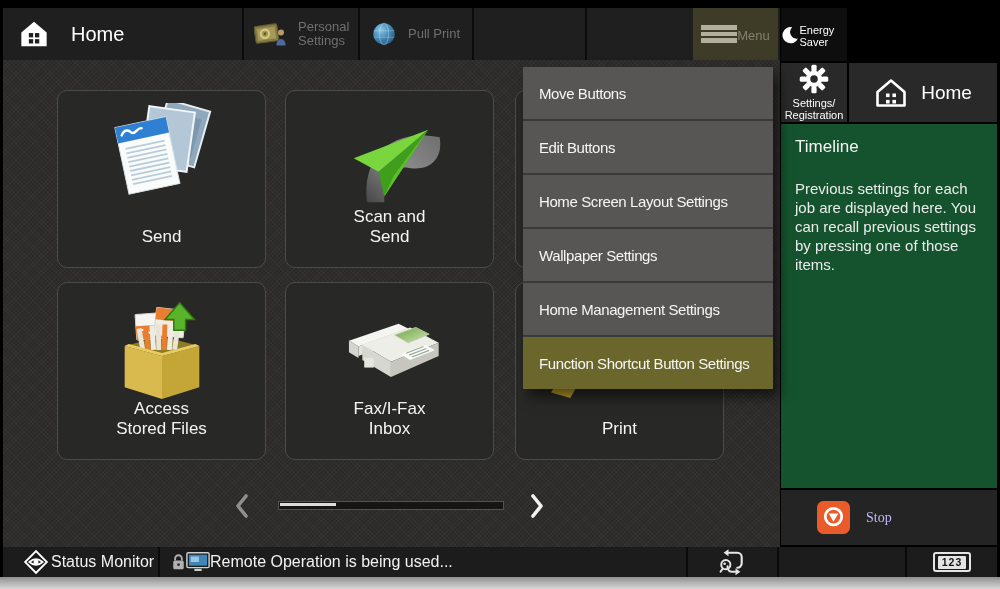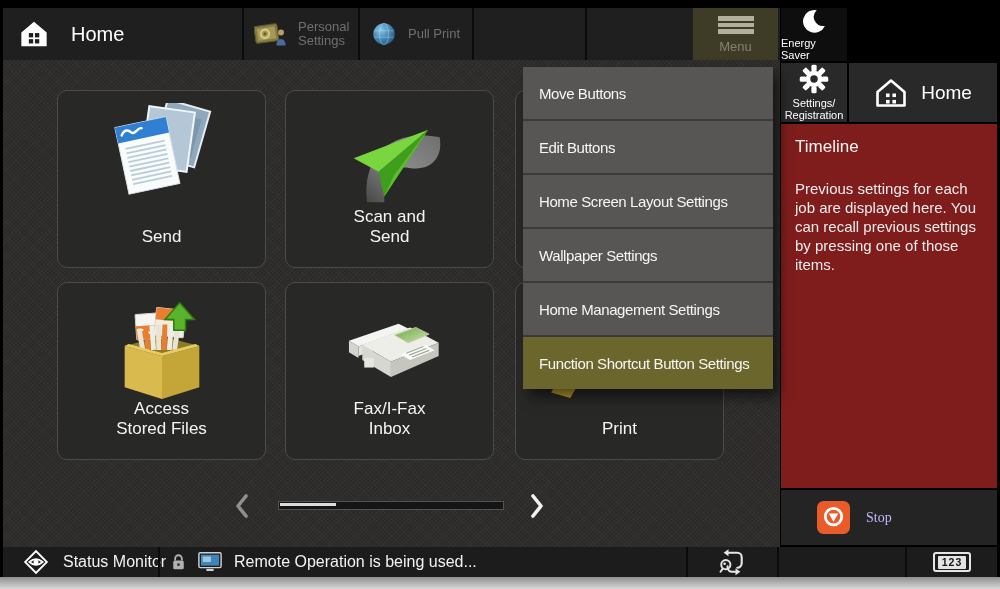--- a/index.html
+++ b/index.html
@@ -8,35 +8,35 @@
   .pre{white-space:pre-line;}
 
   
   .topbar{position:absolute;left:3px;top:8px;width:777px;height:52px;background:#1f1f1f;}
   .home-tab{position:absolute;left:0;top:0;width:239px;height:52px;display:flex;align-items:center;}
   .home-tab .hicon{margin-left:16px;}
   .home-tab .hlabel{margin-left:22px;font-size:20px;color:#fff;}
   .tb-div{position:absolute;top:0;width:2px;height:52px;background:#0b0b0b;}
   .navbtn{position:absolute;top:0;height:52px;display:flex;align-items:center;gap:10px;color:#6f6f6f;font-size:13px;line-height:14px;}
   .menubtn{position:absolute;left:690px;top:0;width:85px;height:52px;background:var(--menu-button-bg,#3e3b26);
-           display:flex;flex-direction:column;align-items:center;justify-content:center;}
+           display:flex;align-items:center;justify-content:center;}
   .hline{width:36px;height:4.5px;background:#b2b09c;margin:2.1px 0;}
   .menubtn .mlabel{margin-top:3px;font-size:13px;color:#83816d;}
 
   
   .cell{position:absolute;box-sizing:border-box;}
-  .cell-energy{left:781px;top:8px;width:66px;height:53px;background:#0e0e0e;display:flex;flex-direction:column;align-items:center;justify-content:center;}
+  .cell-energy{left:781px;top:8px;width:66px;height:53px;background:#0e0e0e;display:flex;flex-direction:row;align-items:center;justify-content:center;}
   .cell-energy .elabel{font-size:11px;color:#fff;margin-top:3px;}
   .cell-logout{left:849px;top:8px;width:148px;height:53px;background:#0e0e0e;padding:5px 0 0 13px;}
   .cell-logout .uname{font-size:14px;color:#fff;}
   .cell-logout .lorow{display:flex;align-items:center;gap:7px;margin-top:2px;font-size:17px;color:#fff;}
   .cell-settings{left:781px;top:63px;width:66px;height:59px;background:#292929;display:flex;flex-direction:column;align-items:center;justify-content:center;}
   .cell-settings .slabel{font-size:11px;line-height:12px;text-align:center;color:#fff;margin-top:3px;}
   .cell-home{left:849px;top:63px;width:148px;height:59px;background:#292929;display:flex;align-items:center;justify-content:center;gap:13px;font-size:19px;color:#fff;}
-  .timeline{left:781px;top:124px;width:216px;height:364px;background:#7f1d1d;box-sizing:border-box;padding:13px 14px;}
+  .timeline{left:781px;top:124px;width:216px;height:364px;background:#14532d;box-sizing:border-box;padding:13px 14px;}
   .timeline .ttitle{font-size:17px;color:#f5f5f5;}
   .timeline .tdesc{margin-top:22px;font-size:15px;line-height:19px;color:#ececec;width:190px;}
   .stoparea{left:781px;top:490px;width:216px;height:55px;background:#242424;display:flex;align-items:center;}
   .stopbtn{display:flex;align-items:center;gap:16px;margin-left:36px;}
   .stopbtn .stlabel{font-size:14px;color:#c4b5fd;font-family:Liberation Serif, serif;}
 
   
   .main{position:absolute;left:3px;top:60px;width:777px;height:487px;background-color:#2b2a29;
     background-image:repeating-linear-gradient(45deg,rgba(255,255,255,.022) 0 1px,transparent 1px 3px),
                      repeating-linear-gradient(-45deg,rgba(255,255,255,.022) 0 1px,transparent 1px 3px);}
@@ -56,21 +56,21 @@
   
   .dropdown{position:absolute;left:523px;top:67px;width:250px;z-index:10;box-shadow:6px 8px 12px rgba(0,0,0,.55);}
   .dd-item{height:52px;background:var(--dropdown-item-bg,#575655);display:flex;align-items:center;
            padding-left:16px;font-size:15px;letter-spacing:-0.4px;color:#f6f6f6;border-bottom:2px solid #3a3a3a;box-sizing:content-box;}
   .dd-item:last-child{border-bottom:none;}
   .dd-item.hl{background:var(--menu-highlight,#6b672c);}
 
   
   .statusbar{position:absolute;left:3px;top:547px;width:994px;height:30px;background:#1c1c1c;}
   .sb-div{position:absolute;top:0;width:2px;height:30px;background:#0a0a0a;}
-  .sb-item{position:absolute;top:0;height:30px;display:flex;align-items:center;gap:12px;}
+  .sb-item{position:absolute;top:0;height:30px;display:flex;align-items:center;}
   .sb-text{font-size:16px;color:#f2f2f2;}
   .keypad{position:absolute;left:930px;top:5px;width:38px;height:20px;border:2px solid #e4e4e4;border-radius:3px;box-sizing:border-box;display:flex;align-items:center;justify-content:center;background:#1c1c1c;}
   .keypad .kinner{background:#e4e4e4;color:#141414;font-size:10.5px;font-weight:bold;padding:0.5px 4px;border-radius:1px;letter-spacing:1px;}
 
   .bezel{position:absolute;left:0;top:577px;width:1000px;height:12px;background:linear-gradient(#8f8f8f,#d8d8d8);}
 </style>
 </head>
 <body>
 
 <div class="stage">

